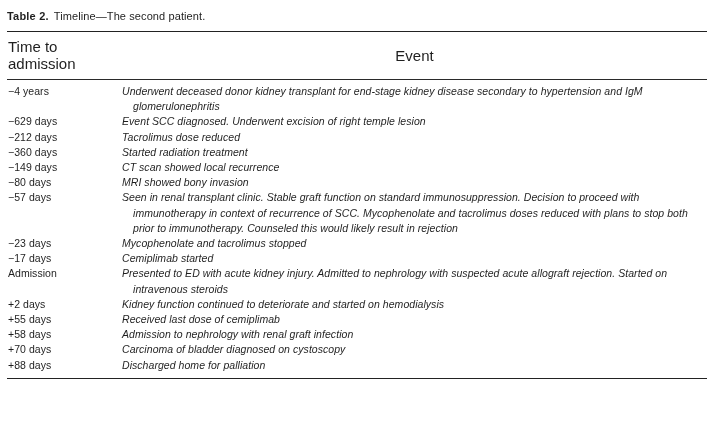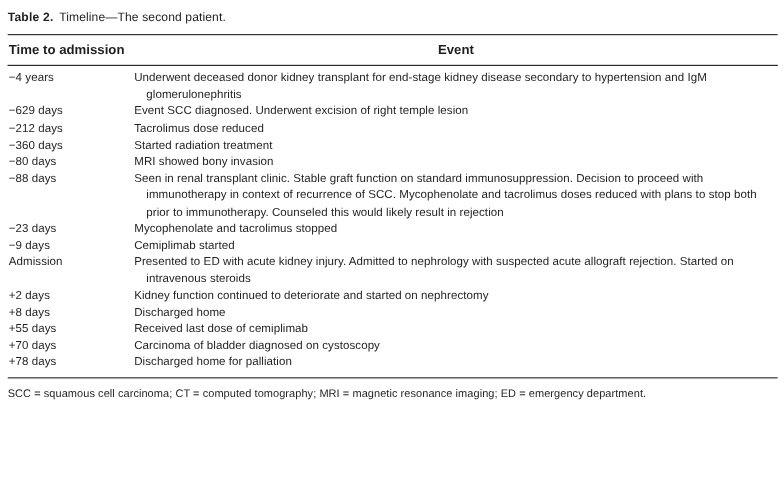--- a/index.html
+++ b/index.html
@@ -30,42 +30,43 @@
   }
   .timeline-table {
     width: 100%;
     border-collapse: collapse;
     table-layout: fixed;
   }
   .table-wrap {
     border-bottom: 1.4px solid #222222;
   }
   .timeline-table thead th {
-    font-weight: bold;
-    font-size: 12px;
+    font-weight: normal;
+    font-size: 15px;
     padding: 6px 0 7px 0;
     border-bottom: 1.1px solid #2a2a2a;
     vertical-align: middle;
   }
   .timeline-table col.time-col { width: 115px; }
   .timeline-table thead th.time-head { text-align: left; padding-left: 1px; }
   .timeline-table thead th.event-head { text-align: center; }
   .timeline-table td {
     font-size: 10.5px;
     line-height: 15.2px;
     vertical-align: top;
     letter-spacing: 0.05px;
   }
   .timeline-table tbody tr:first-child td { padding-top: 4px; }
   .timeline-table tbody tr:last-child td { padding-bottom: 5px; }
   .timeline-table td.time-cell { padding-left: 1px; }
   .timeline-table td.event-cell {
     padding-left: 11px;
     text-indent: -11px; 
     padding-right: 2px;
+    font-style: italic;
   }
   .footnote {
     font-size: 10px;
     line-height: 13px;
     padding-top: 8px;
     letter-spacing: 0.05px;
   }
 </style>
 </head>
 <body>
@@ -103,71 +104,74 @@
     <td class="time-cell">−212 days</td>
     <td class="event-cell">Tacrolimus dose reduced</td>
   </tr>
 
 
   <tr>
     <td class="time-cell">−360 days</td>
     <td class="event-cell">Started radiation treatment</td>
   </tr>
 
+  <tr>
+    <td class="time-cell">−149 days</td>
+    <td class="event-cell">CT scan showed local recurrence</td>
+  </tr>
 
   <tr>
     <td class="time-cell">−80 days</td>
     <td class="event-cell">MRI showed bony invasion</td>
   </tr>
 
   <tr>
-    <td class="time-cell">−88 days</td>
+    <td class="time-cell">−57 days</td>
     <td class="event-cell">Seen in renal transplant clinic. Stable graft function on standard immunosuppression. Decision to proceed with immunotherapy in context of recurrence of SCC. Mycophenolate and tacrolimus doses reduced with plans to stop both prior to immunotherapy. Counseled this would likely result in rejection</td>
   </tr>
 
   <tr>
     <td class="time-cell">−23 days</td>
     <td class="event-cell">Mycophenolate and tacrolimus stopped</td>
   </tr>
 
   <tr>
-    <td class="time-cell">−9 days</td>
+    <td class="time-cell">−17 days</td>
     <td class="event-cell">Cemiplimab started</td>
   </tr>
 
   <tr>
     <td class="time-cell">Admission</td>
     <td class="event-cell">Presented to ED with acute kidney injury. Admitted to nephrology with suspected acute allograft rejection. Started on intravenous steroids</td>
   </tr>
 
   <tr>
     <td class="time-cell">+2 days</td>
-    <td class="event-cell">Kidney function continued to deteriorate and started on nephrectomy</td>
+    <td class="event-cell">Kidney function continued to deteriorate and started on hemodialysis</td>
   </tr>
 
 
-  <tr>
-    <td class="time-cell">+8 days</td>
-    <td class="event-cell">Discharged home</td>
-  </tr>
 
   <tr>
     <td class="time-cell">+55 days</td>
     <td class="event-cell">Received last dose of cemiplimab</td>
   </tr>
 
+  <tr>
+    <td class="time-cell">+58 days</td>
+    <td class="event-cell">Admission to nephrology with renal graft infection</td>
+  </tr>
 
   <tr>
     <td class="time-cell">+70 days</td>
     <td class="event-cell">Carcinoma of bladder diagnosed on cystoscopy</td>
   </tr>
 
   <tr>
-    <td class="time-cell">+78 days</td>
+    <td class="time-cell">+88 days</td>
     <td class="event-cell">Discharged home for palliation</td>
   </tr>
 </tbody>
     </table>
   </div>
 
-  <div class="footnote">SCC = squamous cell carcinoma; CT = computed tomography; MRI = magnetic resonance imaging; ED = emergency department.</div>
 
 </div>
 
 </body></html>

